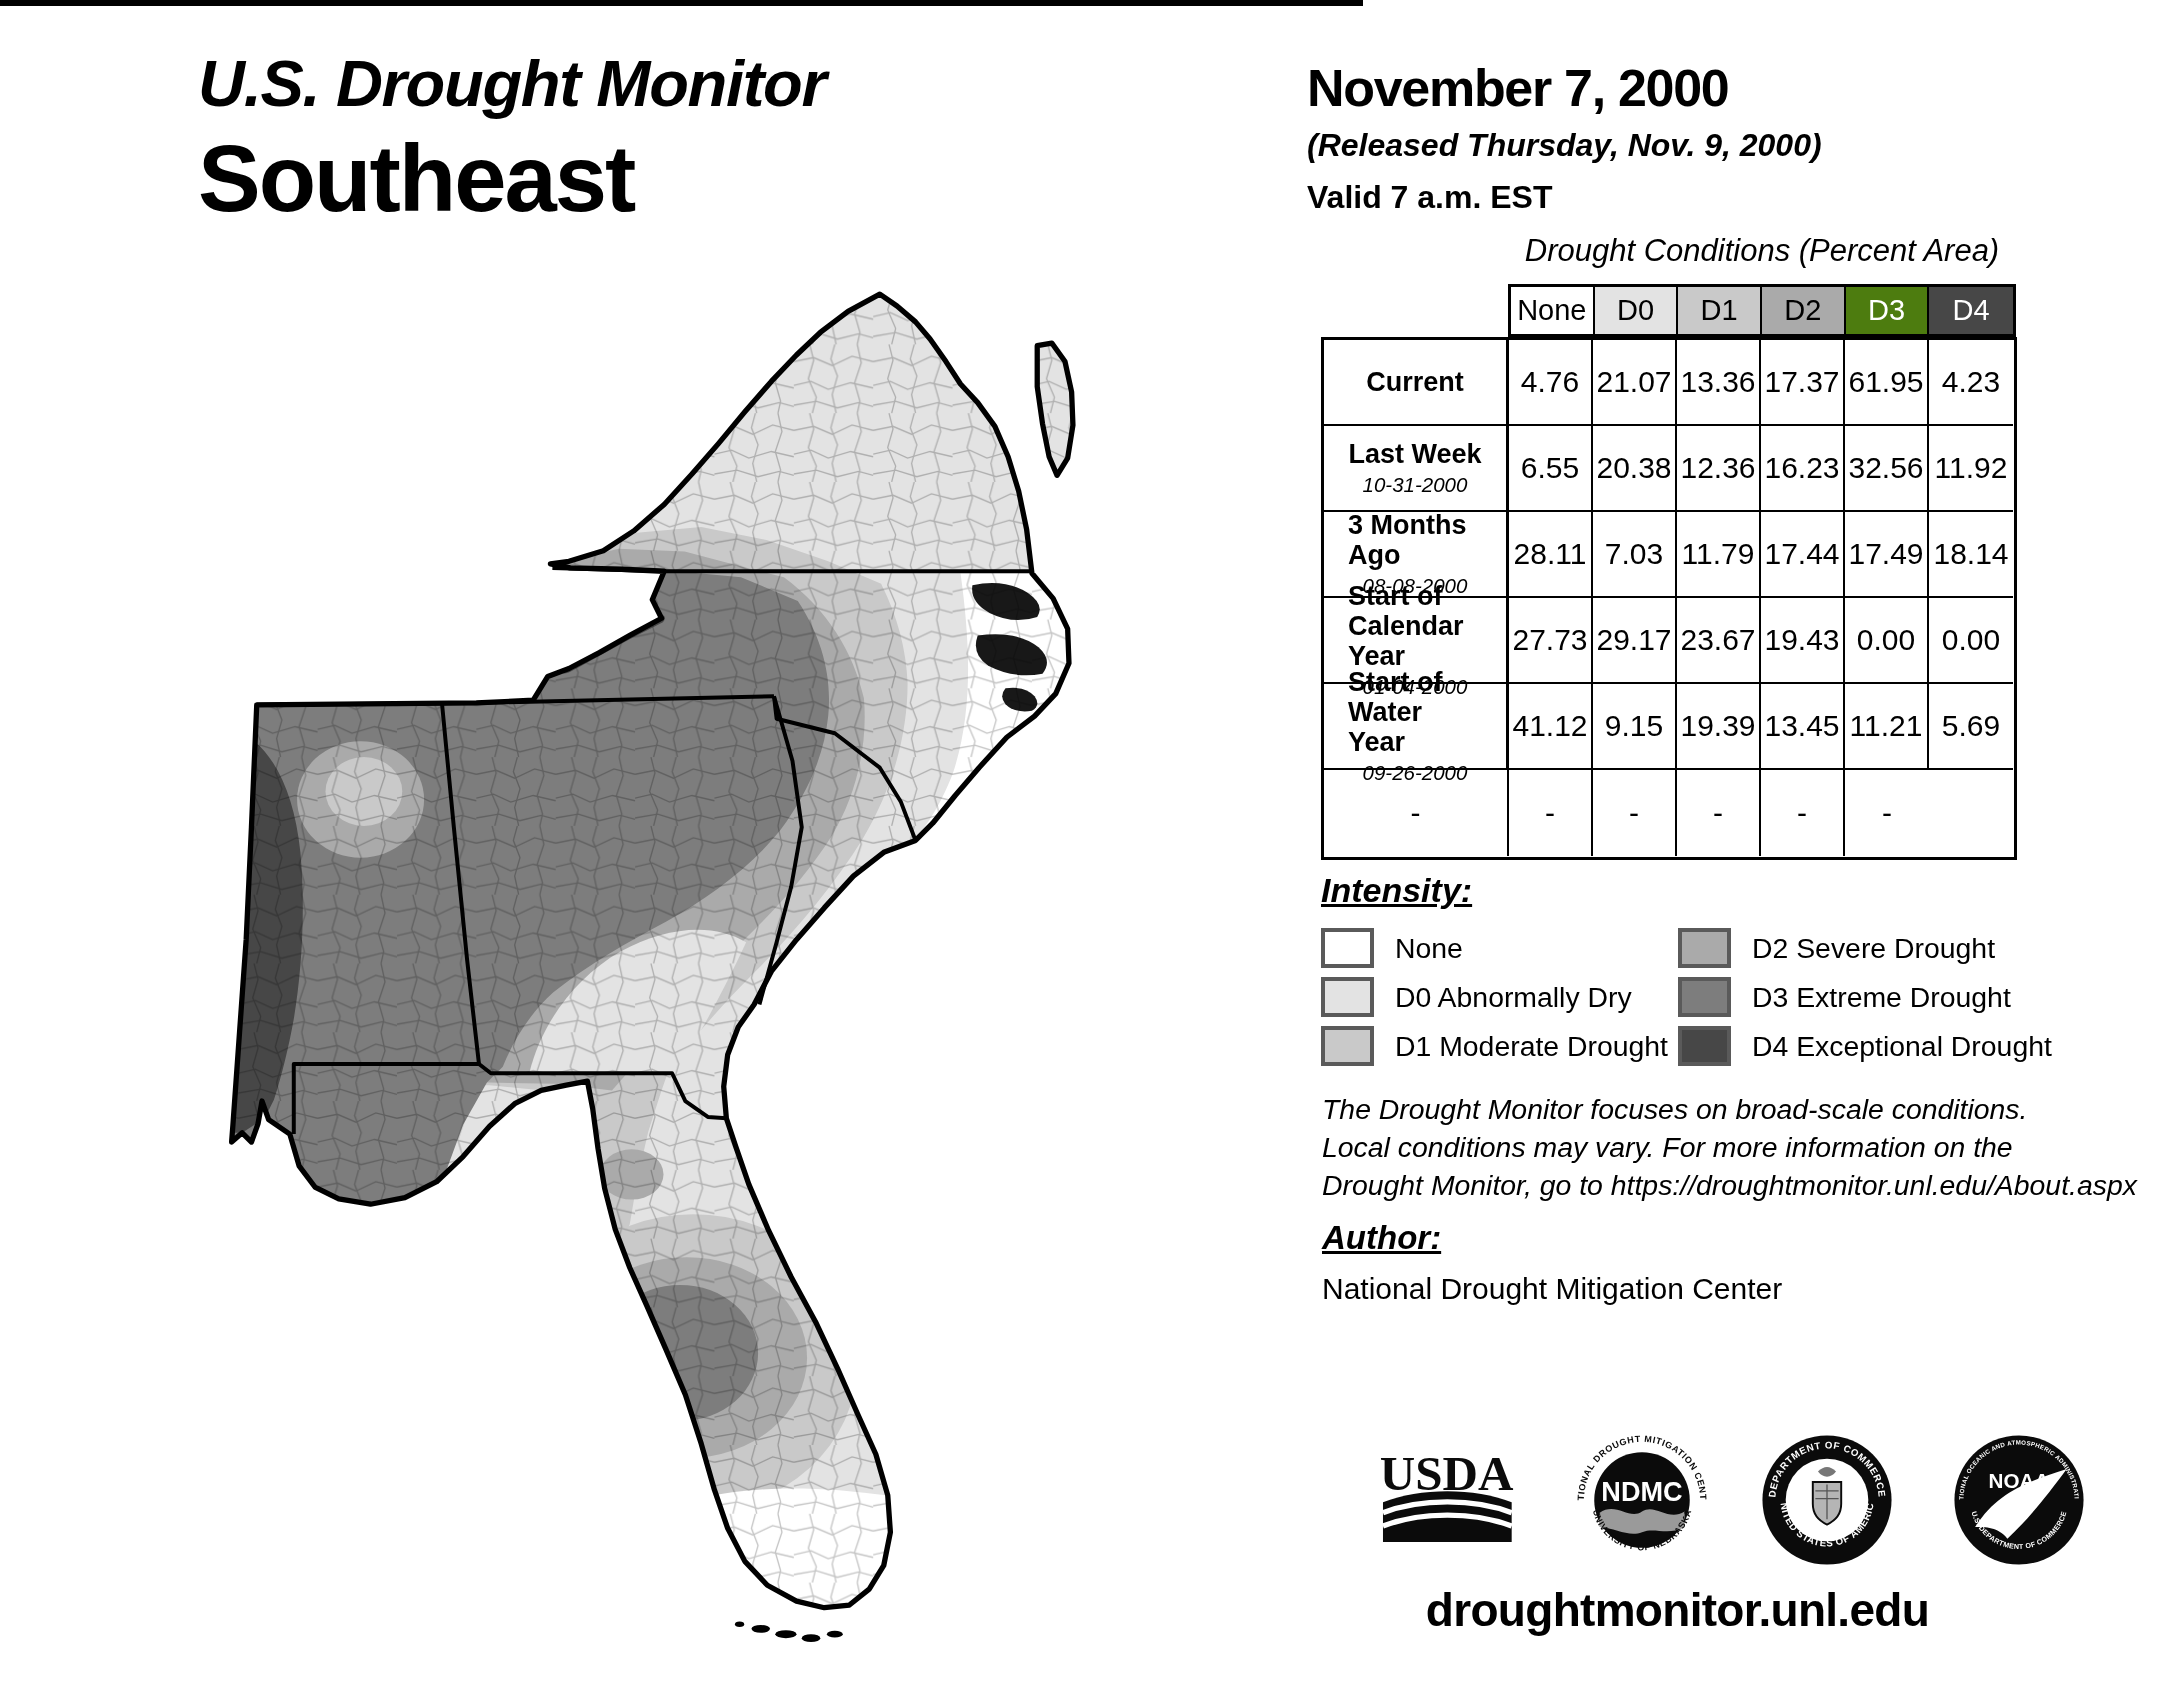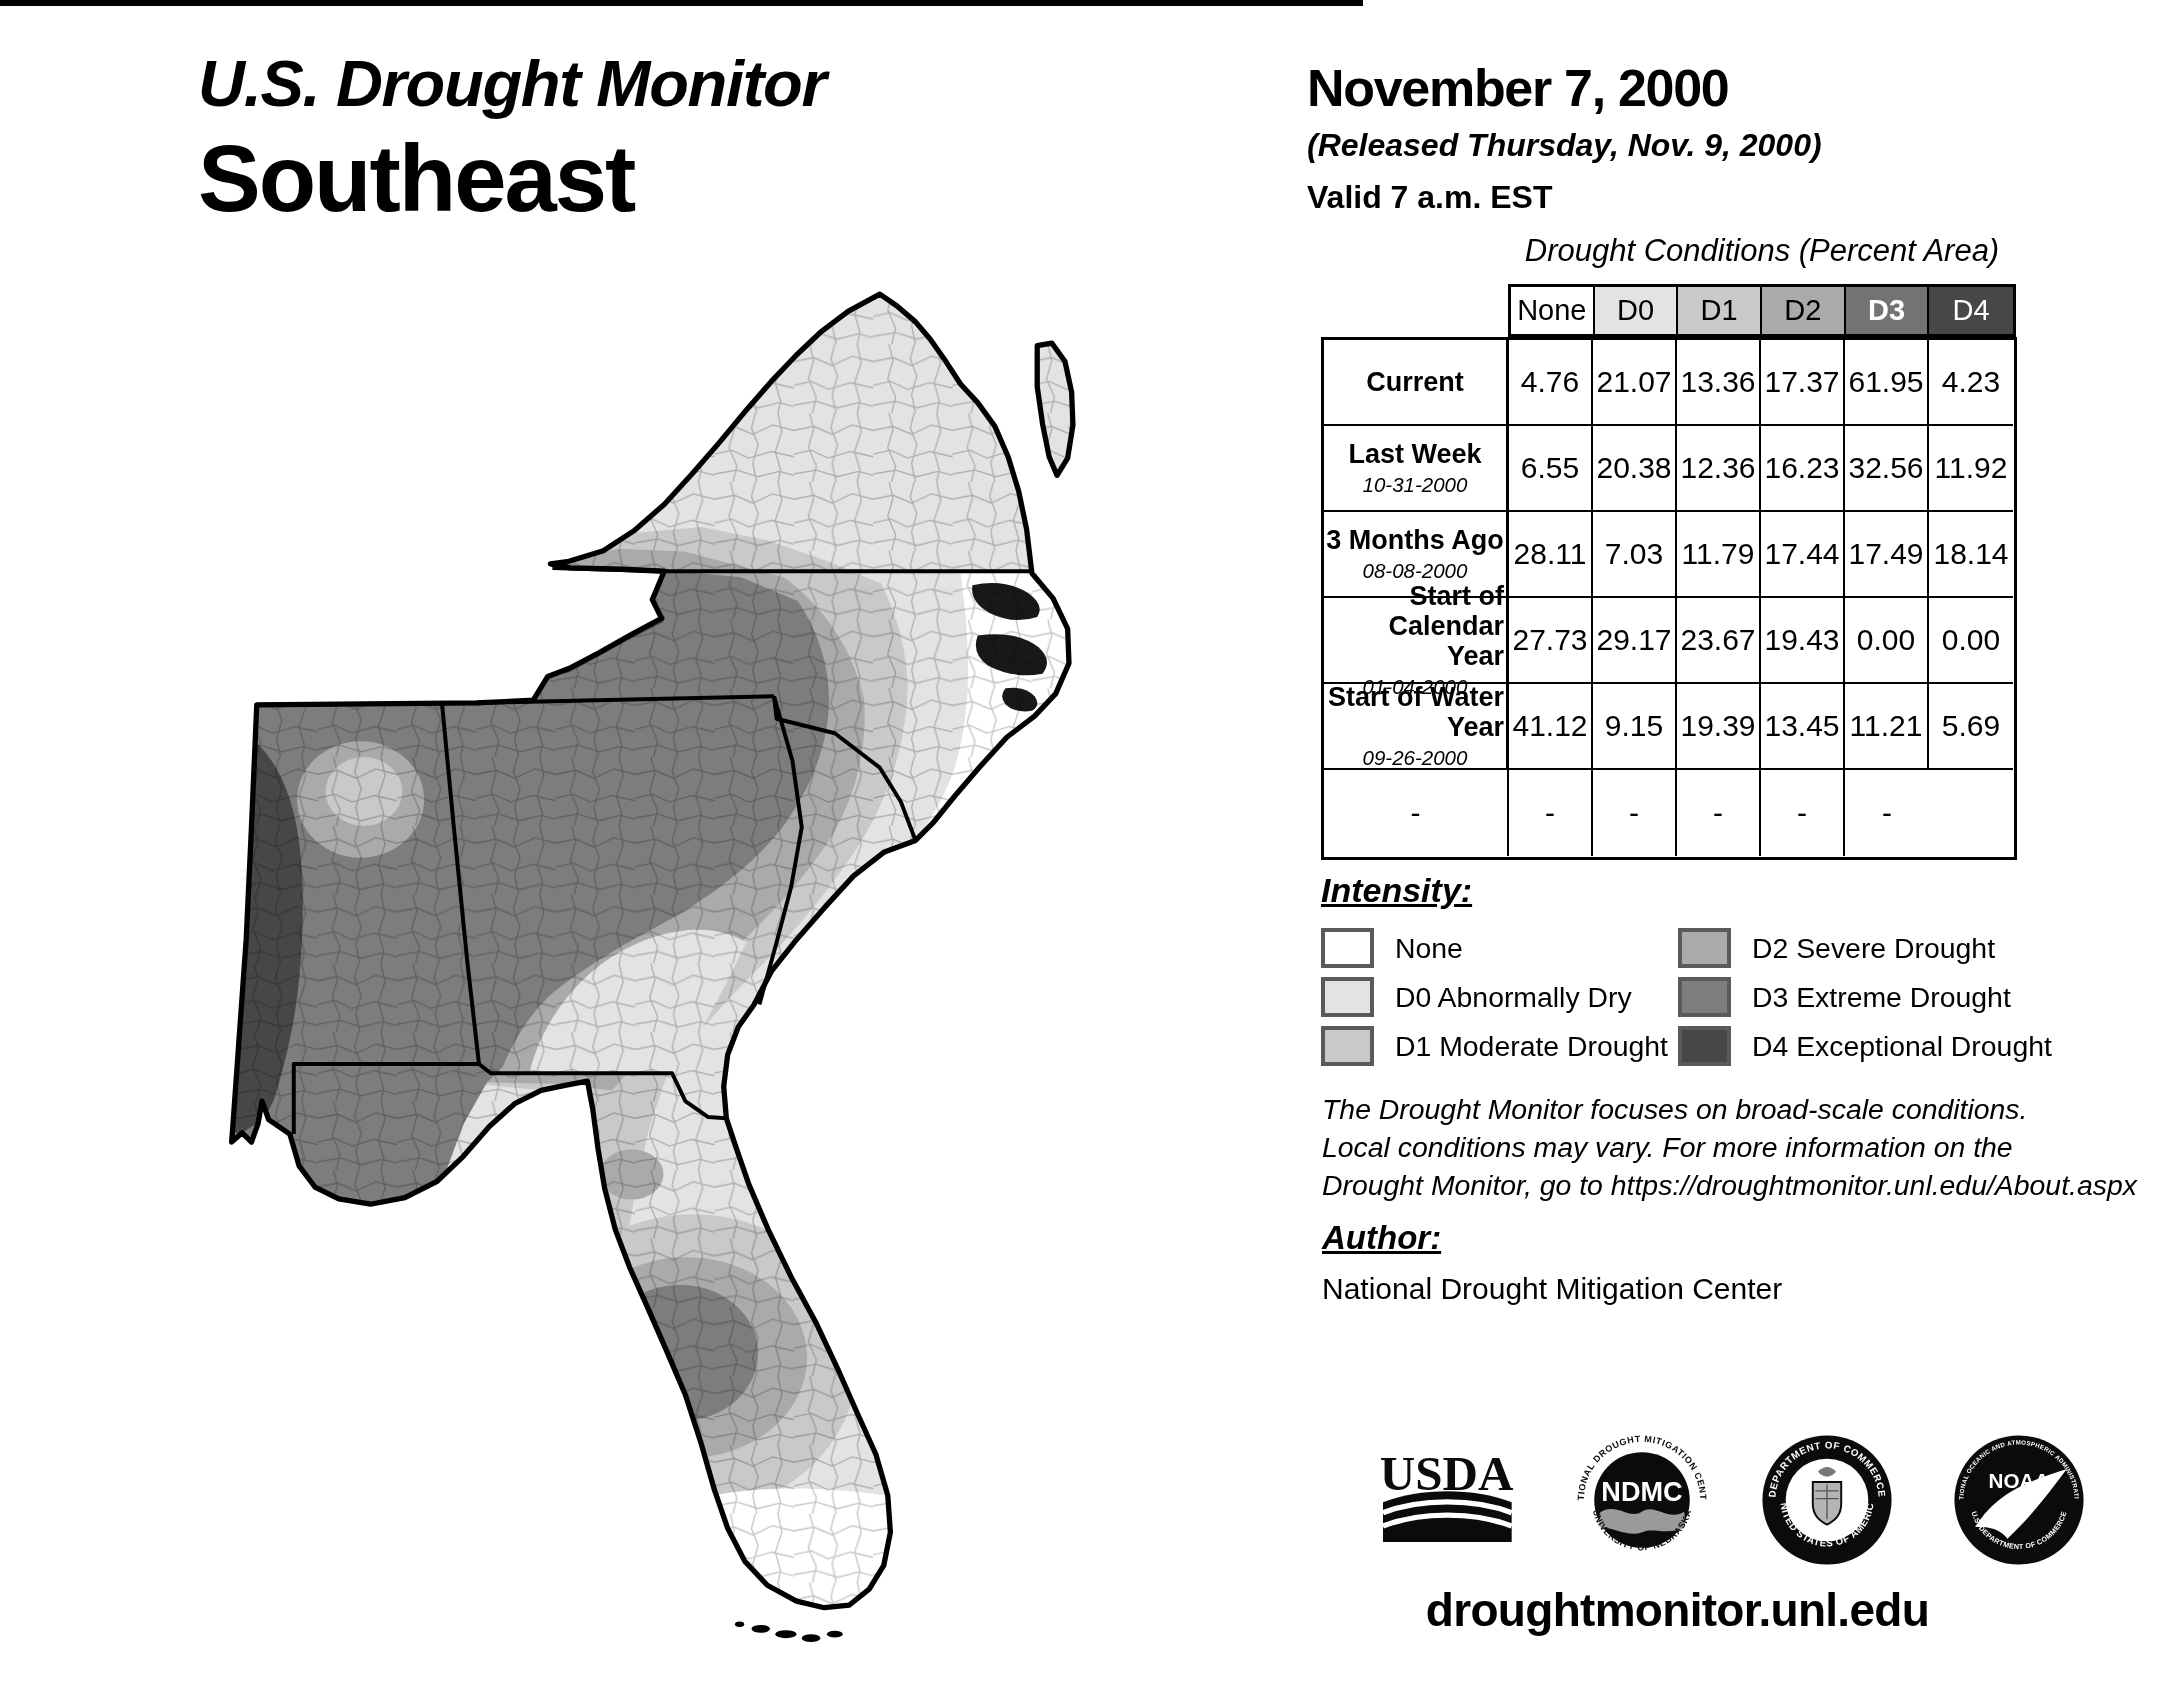--- a/index.html
+++ b/index.html
@@ -28,21 +28,21 @@
                 font-size:29px;}
   .tbl-head .hc:last-child{border-right:none;}
   .tbl-head .hc.light{color:#fff;}
   .tbl-body{position:absolute;left:1321px;top:337px;width:696px;height:523px;
             border:3.3px solid #000;box-sizing:border-box;display:grid;
             grid-template-columns:185px repeat(6,84px);grid-auto-rows:86px;background:#fff;}
   .tbl-body .cell{border-right:2px solid #000;border-bottom:2px solid #000;
                   display:flex;align-items:center;justify-content:center;flex-direction:column;}
   .tbl-body .cell.lastcol{border-right:none;}
   .tbl-body .cell.lastrow{border-bottom:none;}
-  .tbl-body .cell.lbl{border-right:3.3px solid #000;padding:0 2px;box-sizing:border-box;text-align:right;}
+  .tbl-body .cell.lbl{border-right:3.3px solid #000;padding:0 24px;box-sizing:border-box;text-align:left;}
   .tbl-body .rl{font-size:27px;font-weight:bold;line-height:30px;}
   .tbl-body .rd{font-size:20.5px;font-style:italic;margin-top:4px;}
   .tbl-body .val{font-size:30px;}
 
   
   .intensity{position:absolute;left:1321px;top:871px;width:761px;}
   .intensity .head{font-size:34px;font-style:italic;font-weight:600;text-decoration:underline;
                    margin-bottom:17px;}
   .leg-grid{position:relative;}
   .leg-item{position:absolute;display:flex;align-items:center;height:42px;}
@@ -161,21 +161,21 @@
 </svg>
 </div>
 
 <div class="tbl-title">Drought Conditions (Percent Area)</div>
 
 <div class="tbl-head">
   <div class="hc" style="background: rgb(255, 255, 255);">None</div>
   <div class="hc" style="background: rgb(227, 227, 227);">D0</div>
   <div class="hc" style="background: rgb(201, 201, 201);">D1</div>
   <div class="hc" style="background: rgb(170, 170, 170);">D2</div>
-  <div class="hc light" style="background: #737373; font-weight: bold;">D3</div>
+  <div class="hc light" style="background: #4d7c0f;">D3</div>
   <div class="hc light" style="background: rgb(71, 71, 71);">D4</div>
 </div>
 
 <div class="tbl-body">
 
   <div class="cell lbl">
     <div class="rl">Current</div>
   </div>
   <div class="cell">
         <span class="val">4.76</span>

